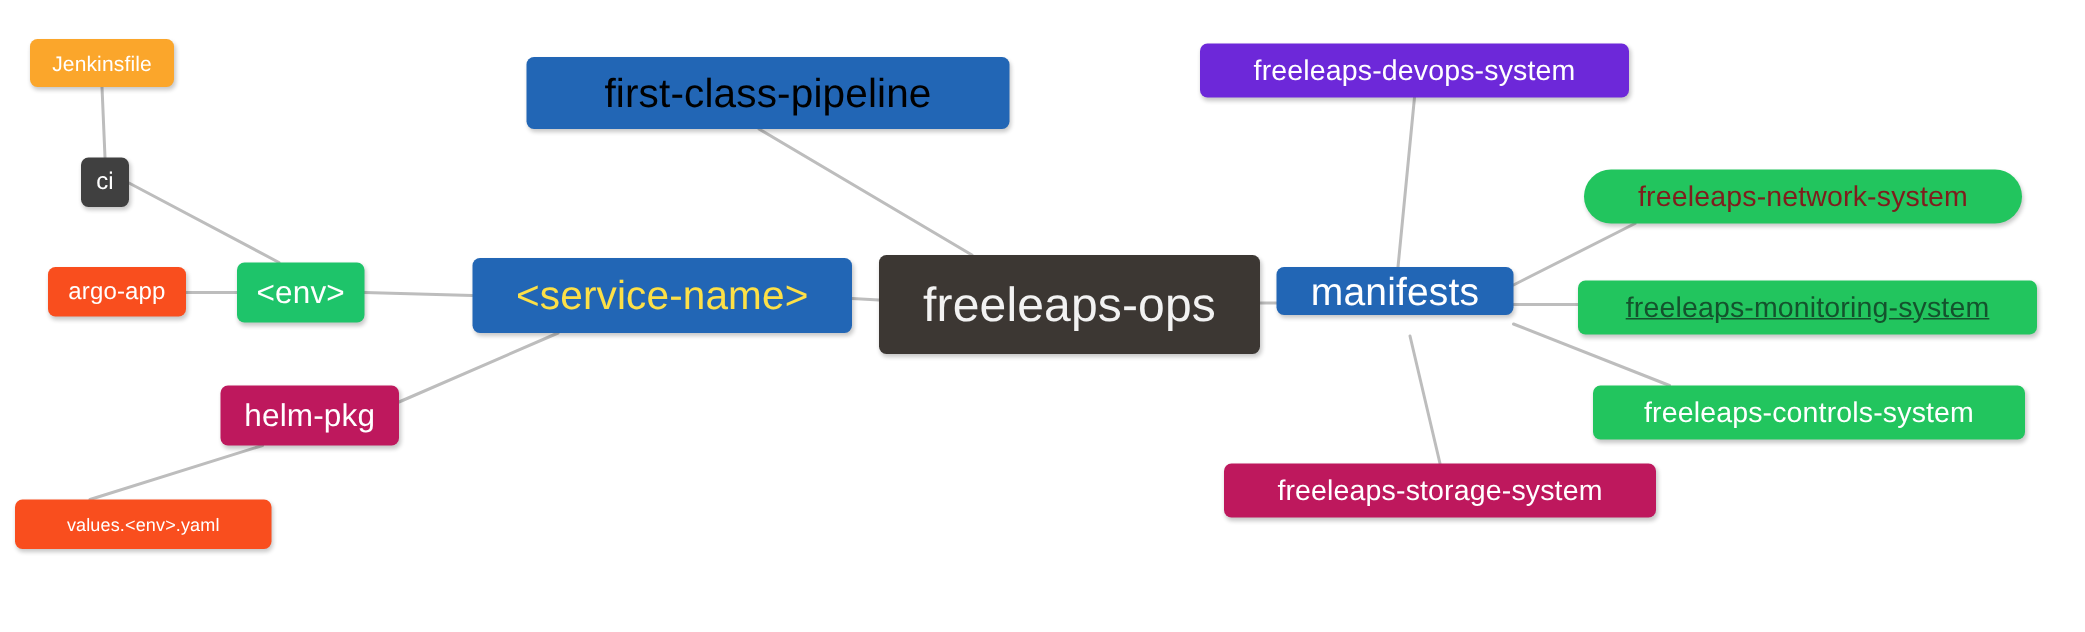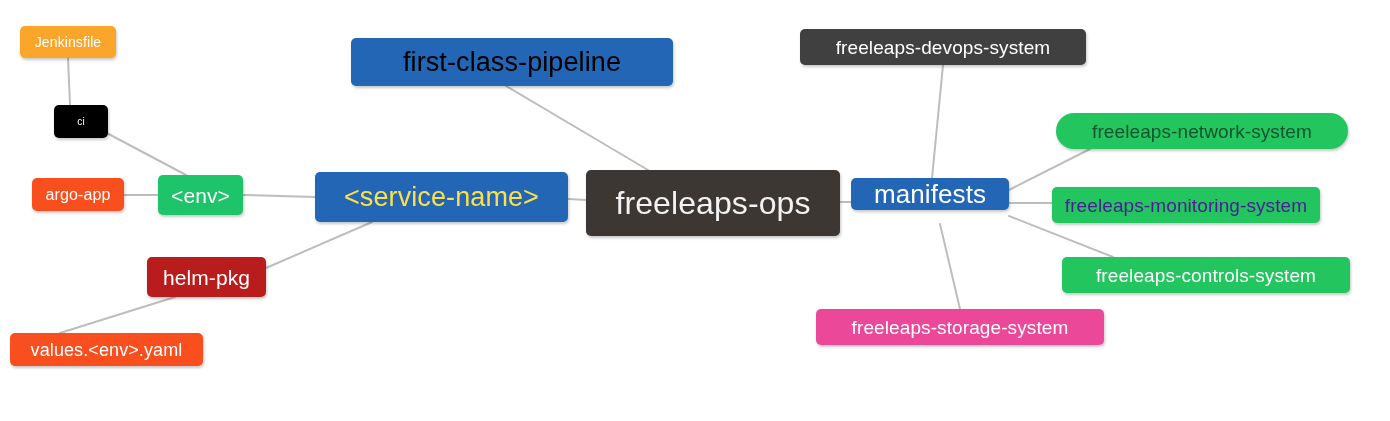--- a/index.html
+++ b/index.html
@@ -65,57 +65,57 @@
       <line x1="1009" y1="190" x2="1090" y2="149" stroke="#bdbdbd" stroke-width="2" stroke-linecap="round"></line>
       <line x1="1009" y1="203" x2="1052" y2="203" stroke="#bdbdbd" stroke-width="2" stroke-linecap="round"></line>
       <line x1="1009" y1="216" x2="1113" y2="257" stroke="#bdbdbd" stroke-width="2" stroke-linecap="round"></line>
       <line x1="940" y1="224" x2="960" y2="309" stroke="#bdbdbd" stroke-width="2" stroke-linecap="round"></line>
     </svg>
 
   <div id="node-layer">
       <div class="node" style="left: 20px; top: 26px; width: 96px; height: 32px; background: rgb(251, 166, 43); color: rgb(255, 255, 255); font-size: 14px;">
         <span class="node-label">Jenkinsfile</span>
       </div>
-      <div class="node" style="left: 54px; top: 105px; width: 54px; height: 33px; background: #000000; color: rgb(255, 255, 255); font-size: 10px;">
+      <div class="node" style="left: 54px; top: 105px; width: 32px; height: 33px; background: #404040; color: rgb(255, 255, 255); font-size: 16px;">
         <span class="node-label">ci</span>
       </div>
       <div class="node" style="left: 32px; top: 178px; width: 92px; height: 33px; background: rgb(249, 78, 30); color: rgb(255, 255, 255); font-size: 16px;">
         <span class="node-label">argo-app</span>
       </div>
       <div class="node" style="left: 158px; top: 175px; width: 85px; height: 40px; background: rgb(30, 196, 106); color: rgb(255, 255, 255); font-size: 21px;">
         <span class="node-label">&lt;env&gt;</span>
       </div>
-      <div class="node" style="left: 147px; top: 257px; width: 119px; height: 40px; background: #b91c1c; color: rgb(255, 255, 255); font-size: 21px;">
+      <div class="node" style="left: 147px; top: 257px; width: 119px; height: 40px; background: #be185d; color: rgb(255, 255, 255); font-size: 21px;">
         <span class="node-label">helm-pkg</span>
       </div>
-      <div class="node" style="left: 10px; top: 333px; width: 193px; height: 33px; background: rgb(249, 78, 30); color: rgb(255, 255, 255); font-size: 18px;">
+      <div class="node" style="left: 10px; top: 333px; width: 171px; height: 33px; background: rgb(249, 78, 30); color: rgb(255, 255, 255); font-size: 12px;">
         <span class="node-label">values.&lt;env&gt;.yaml</span>
       </div>
       <div class="node" style="left: 315px; top: 38px; width: 322px; height: 48px; background: rgb(34, 102, 181); color: #000000; font-size: 27px; margin-left: 36px;">
         <span class="node-label">first-class-pipeline</span>
       </div>
       <div class="node" style="left: 315px; top: 172px; width: 253px; height: 50px; background: rgb(34, 102, 181); color: #fde047; font-size: 27px;">
         <span class="node-label">&lt;service-name&gt;</span>
       </div>
       <div class="node" style="left: 586px; top: 170px; width: 254px; height: 66px; background: rgb(60, 55, 51); color: rgb(242, 242, 242); font-size: 32px;">
         <span class="node-label">freeleaps-ops</span>
       </div>
       <div class="node" style="left: 851px; top: 178px; width: 158px; height: 32px; background: rgb(34, 102, 181); color: rgb(255, 255, 255); font-size: 26px;">
         <span class="node-label">manifests</span>
       </div>
-      <div class="node" style="left: 800px; top: 29px; width: 286px; height: 36px; background: #404040; color: rgb(255, 255, 255); font-size: 19px;">
+      <div class="node" style="left: 800px; top: 29px; width: 286px; height: 36px; background: #6d28d9; color: rgb(255, 255, 255); font-size: 19px;">
         <span class="node-label">freeleaps-devops-system</span>
       </div>
-      <div class="node" style="left: 1056px; top: 113px; width: 292px; height: 36px; background: rgb(34, 197, 94); color: #14532d; font-size: 19px; border-radius: 18px;">
+      <div class="node" style="left: 1056px; top: 113px; width: 292px; height: 36px; background: rgb(34, 197, 94); color: #7f1d1d; font-size: 19px; border-radius: 18px;">
         <span class="node-label">freeleaps-network-system</span>
       </div>
-      <div class="node" style="left: 1052px; top: 187px; width: 268px; height: 36px; background: rgb(34, 197, 94); color: #4c1d95; font-size: 19px;">
+      <div class="node" style="left: 1052px; top: 187px; width: 306px; height: 36px; background: rgb(34, 197, 94); color: #14532d; font-size: 19px; text-decoration: underline;">
         <span class="node-label">freeleaps-monitoring-system</span>
       </div>
       <div class="node" style="left: 1062px; top: 257px; width: 288px; height: 36px; background: rgb(34, 197, 94); color: rgb(255, 255, 255); font-size: 19px;">
         <span class="node-label">freeleaps-controls-system</span>
       </div>
-      <div class="node" style="left: 816px; top: 309px; width: 288px; height: 36px; background: #ec4899; color: rgb(255, 255, 255); font-size: 19px; text-align: right;">
+      <div class="node" style="left: 816px; top: 309px; width: 288px; height: 36px; background: #be185d; color: rgb(255, 255, 255); font-size: 19px; text-align: right;">
         <span class="node-label">freeleaps-storage-system</span>
       </div>
     </div>
 
 </div>
 
 </body></html>

